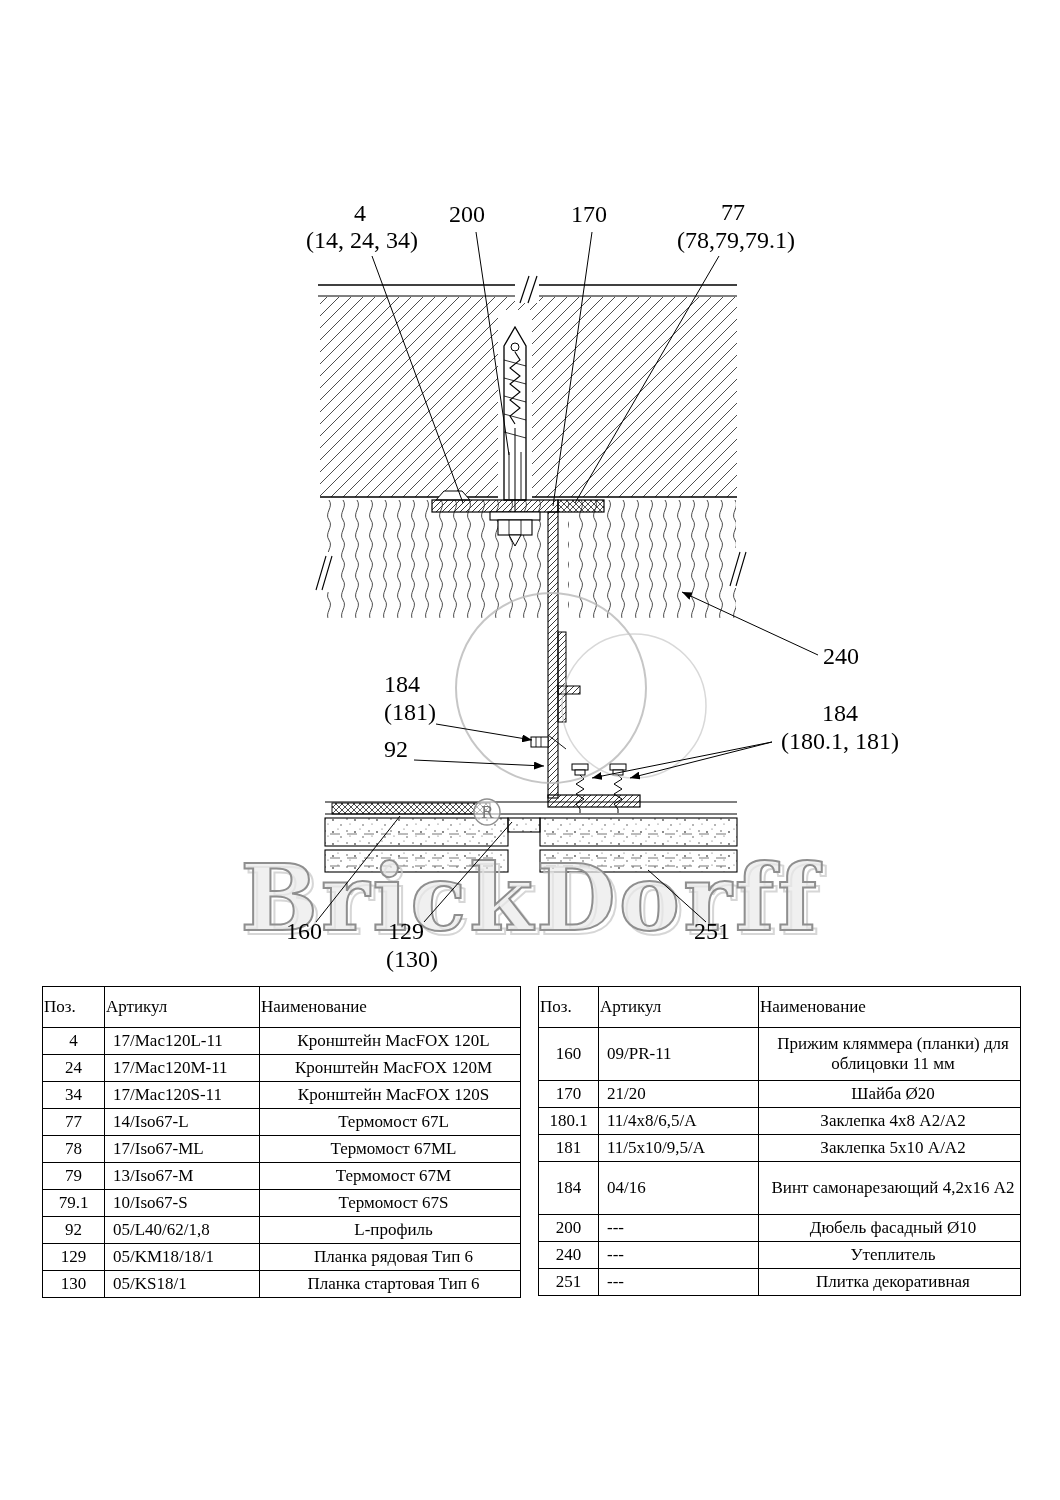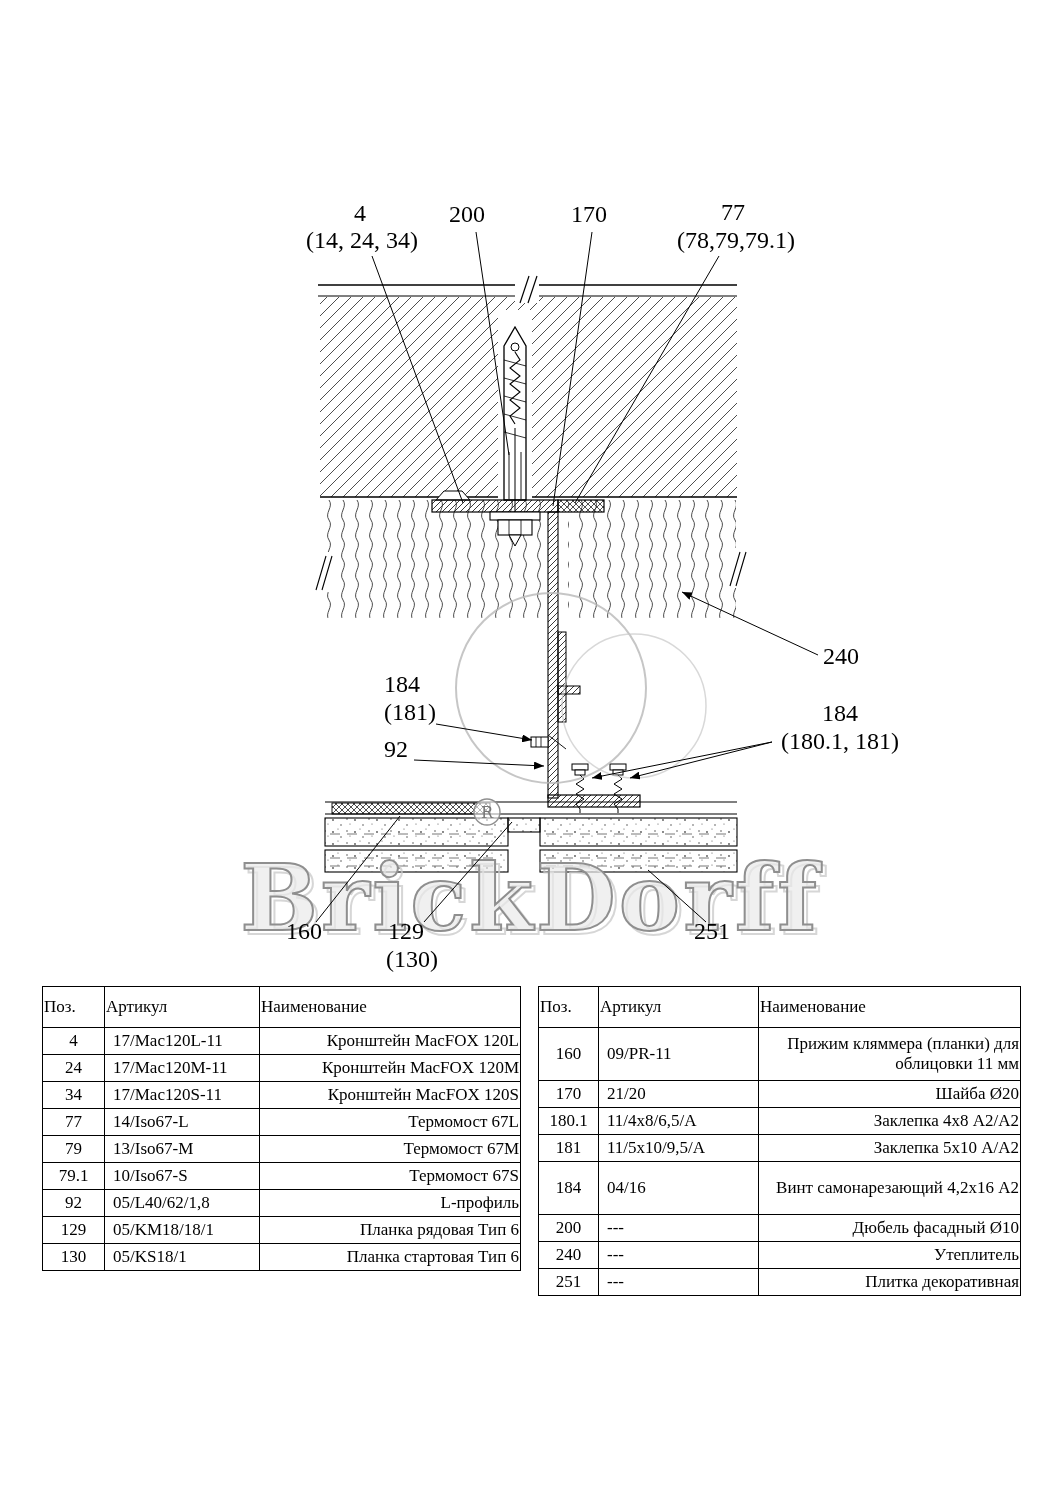--- a/index.html
+++ b/index.html
@@ -4,21 +4,21 @@
 <style>
   html,body{margin:0;padding:0;background:#fff;}
   .page{position:relative;width:1060px;height:1500px;background:#fff;font-family:"Liberation Serif",serif;overflow:hidden;}
   svg.drawing{position:absolute;left:0;top:0;}
   .lbl{font-family:"Liberation Serif",serif;font-size:24px;fill:#000;}
   table.parts{position:absolute;border-collapse:collapse;table-layout:fixed;font-size:17px;color:#000;background:#fff;}
   table.parts td,table.parts th{border:1px solid #000;vertical-align:middle;overflow:hidden;}
   table.parts th{font-weight:normal;text-align:left;height:38px;}
   td.pos{text-align:center;}
   td.art{text-align:left;padding-left:8px;}
-  td.nam{text-align:right;padding-left:8px;line-height:1.15;}
+  td.nam{text-align:center;padding-left:8px;line-height:1.15;}
   tr.h1 td{height:24px;}
   tr.h2 td{height:50px;}
   #tbl-left{left:42px;top:986px;width:478px;}
   #tbl-right{left:538px;top:986px;width:482px;}
 </style>
 </head>
 <body>
 
 <div class="page">
 
@@ -203,20 +203,25 @@
           <td class="pos">34</td>
           <td class="art">17/Mac120S-11</td>
           <td class="nam">Кронштейн MacFOX 120S</td>
         </tr>
     <tr class="h1">
           <td class="pos">77</td>
           <td class="art">14/Iso67-L</td>
           <td class="nam">Термомост 67L</td>
         </tr>
     <tr class="h1">
+          <td class="pos">78</td>
+          <td class="art">17/Iso67-ML</td>
+          <td class="nam">Термомост 67ML</td>
+        </tr>
+    <tr class="h1">
           <td class="pos">79</td>
           <td class="art">13/Iso67-M</td>
           <td class="nam">Термомост 67M</td>
         </tr>
     <tr class="h1">
           <td class="pos">79.1</td>
           <td class="art">10/Iso67-S</td>
           <td class="nam">Термомост 67S</td>
         </tr>
     <tr class="h1">

